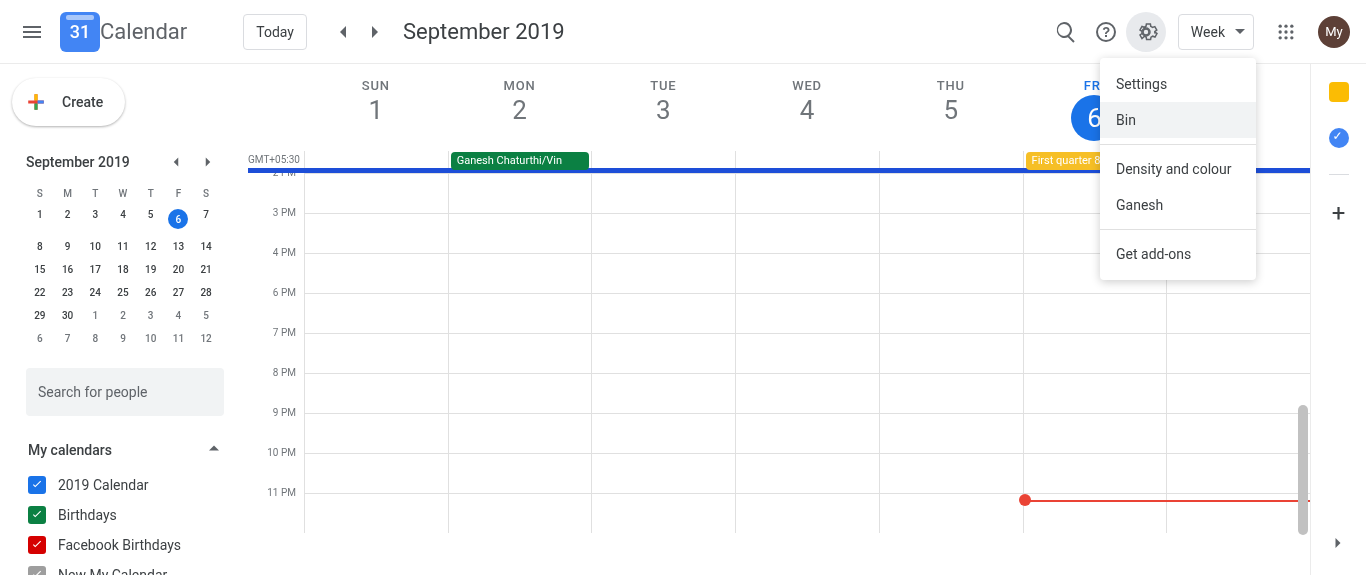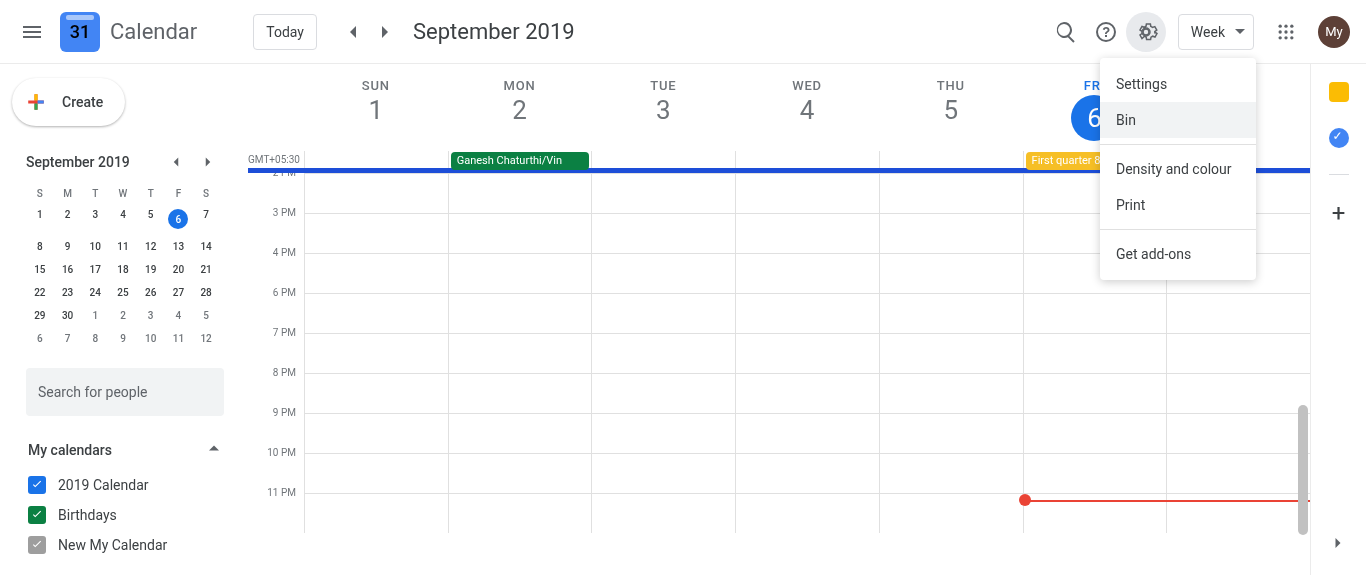--- a/index.html
+++ b/index.html
@@ -3,23 +3,23 @@
 <meta charset="utf-8">
 <style>
 * { box-sizing: border-box; margin: 0; padding: 0; font-family: 'Google Sans', Roboto, Arial, sans-serif; }
 body { width: 1366px; height: 575px; overflow: hidden; background: #fff; color: #3c4043; position: relative; }
 
 
 .header { height: 64px; display: flex; align-items: center; padding: 0 8px; border-bottom: 1px solid #ebebeb; }
 .menu-btn { width: 48px; height: 48px; display: flex; align-items: center; justify-content: center; border-radius: 50%; cursor: pointer; }
 .menu-btn svg { width: 24px; height: 24px; fill: #5f6368; }
 .logo-box { display: flex; align-items: center; margin-left: 4px; }
-.logo-icon { width: 40px; height: 40px; background: #4285f4; border-radius: 6px; display: flex; align-items: center; justify-content: center; color: #000000; font-size: 18px; font-weight: 500; position: relative; }
+.logo-icon { width: 40px; height: 40px; background: #4285f4; border-radius: 6px; display: flex; align-items: center; justify-content: center; color: #ffffff; font-size: 18px; font-weight: 500; position: relative; }
 .logo-icon::before { content: ''; position: absolute; top: 3px; left: 6px; right: 6px; height: 5px; background: #a8c7fa; border-radius: 2px; }
-.logo-text { font-size: 22px; color: #5f6368; margin-left: 10px; font-weight: 400; }
+.logo-text { font-size: 22px; color: #5f6368; font-weight: 400; }
 .today-btn { margin-left: 56px; height: 36px; padding: 0 12px; border: 1px solid #dadce0; border-radius: 4px; background: #fff; font-size: 14px; color: #3c4043; cursor: pointer; }
 .nav-arrows { display: flex; margin-left: 20px; }
 .nav-arrow { width: 32px; height: 32px; display: flex; align-items: center; justify-content: center; cursor: pointer; }
 .nav-arrow svg { width: 24px; height: 24px; fill: #5f6368; }
 .month-title { margin-left: 12px; font-size: 22px; color: #3c4043; }
 .header-right { margin-left: auto; display: flex; align-items: center; }
 .icon-btn { width: 40px; height: 40px; display: flex; align-items: center; justify-content: center; border-radius: 50%; cursor: pointer; }
 .icon-btn svg { width: 24px; height: 24px; fill: #5f6368; }
 .icon-btn.active { background: #e8eaed; }
 .view-select { height: 36px; padding: 0 8px 0 12px; border: 1px solid #dadce0; border-radius: 4px; display: flex; align-items: center; gap: 10px; cursor: pointer; font-size: 14px; margin: 0 12px; }
@@ -280,20 +280,28 @@
         </div>
         <div class="cal-item">
           <div class="cal-check" style="background: rgb(11, 128, 67);">
             <svg viewBox="0 0 24 24">
               <path d="M9 16l-4-4 1.4-1.4L9 13.2l8.6-8.6L19 6z"></path>
             </svg>
           </div>
           <span>Birthdays</span>
         </div>
         <div class="cal-item">
+          <div class="cal-check" style="background: rgb(213, 0, 0);">
+            <svg viewBox="0 0 24 24">
+              <path d="M9 16l-4-4 1.4-1.4L9 13.2l8.6-8.6L19 6z"></path>
+            </svg>
+          </div>
+          <span>Facebook Birthdays</span>
+        </div>
+        <div class="cal-item">
           <div class="cal-check" style="background: rgb(158, 158, 158);">
             <svg viewBox="0 0 24 24">
               <path d="M9 16l-4-4 1.4-1.4L9 13.2l8.6-8.6L19 6z"></path>
             </svg>
           </div>
           <span>New My Calendar</span>
         </div>
       </div>
   </div>
 
@@ -471,16 +479,16 @@
     <svg viewBox="0 0 24 24">
       <path d="M9 6l6 6-6 6z"></path>
     </svg>
   </div>
 
 <div class="dropdown" id="dropdown">
     <div class="dd-item">Settings</div>
     <div class="dd-item hover">Bin</div>
     <div class="dd-divider"></div>
     <div class="dd-item">Density and colour</div>
-    <div class="dd-item">Print</div>
+    <div class="dd-item">Ganesh</div>
     <div class="dd-divider"></div>
     <div class="dd-item">Get add-ons</div>
   </div>
 
 </body></html>

